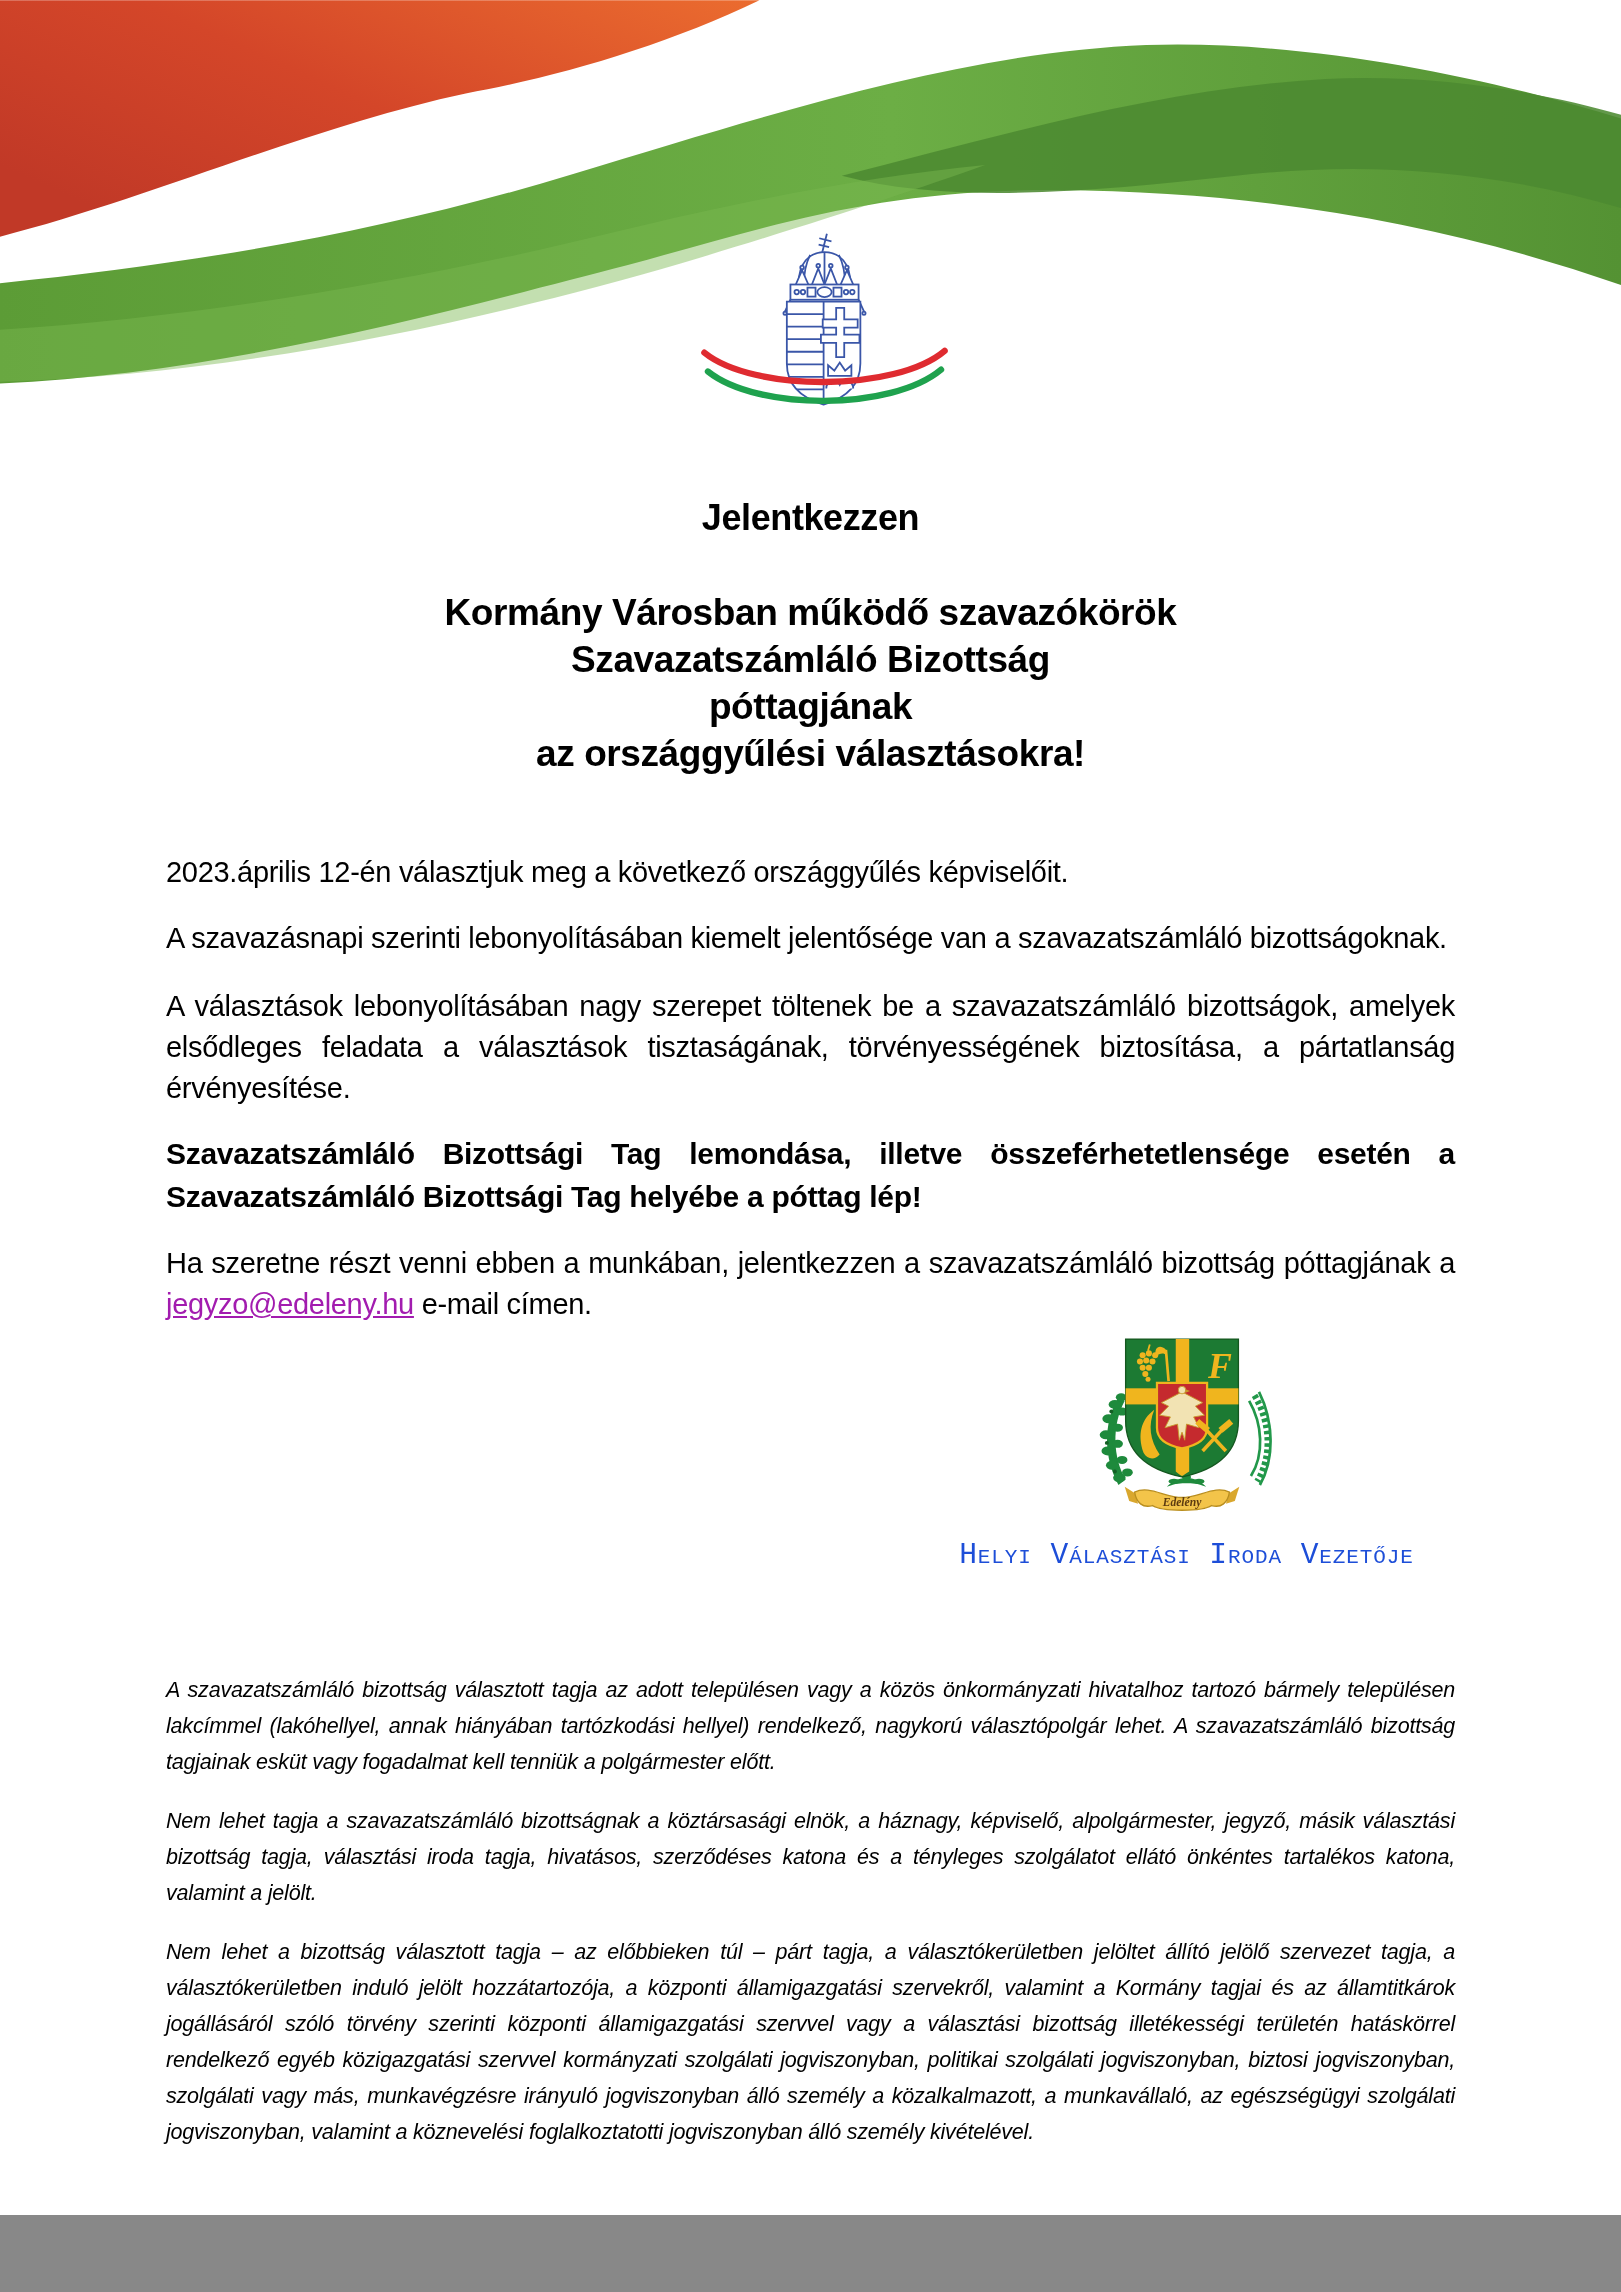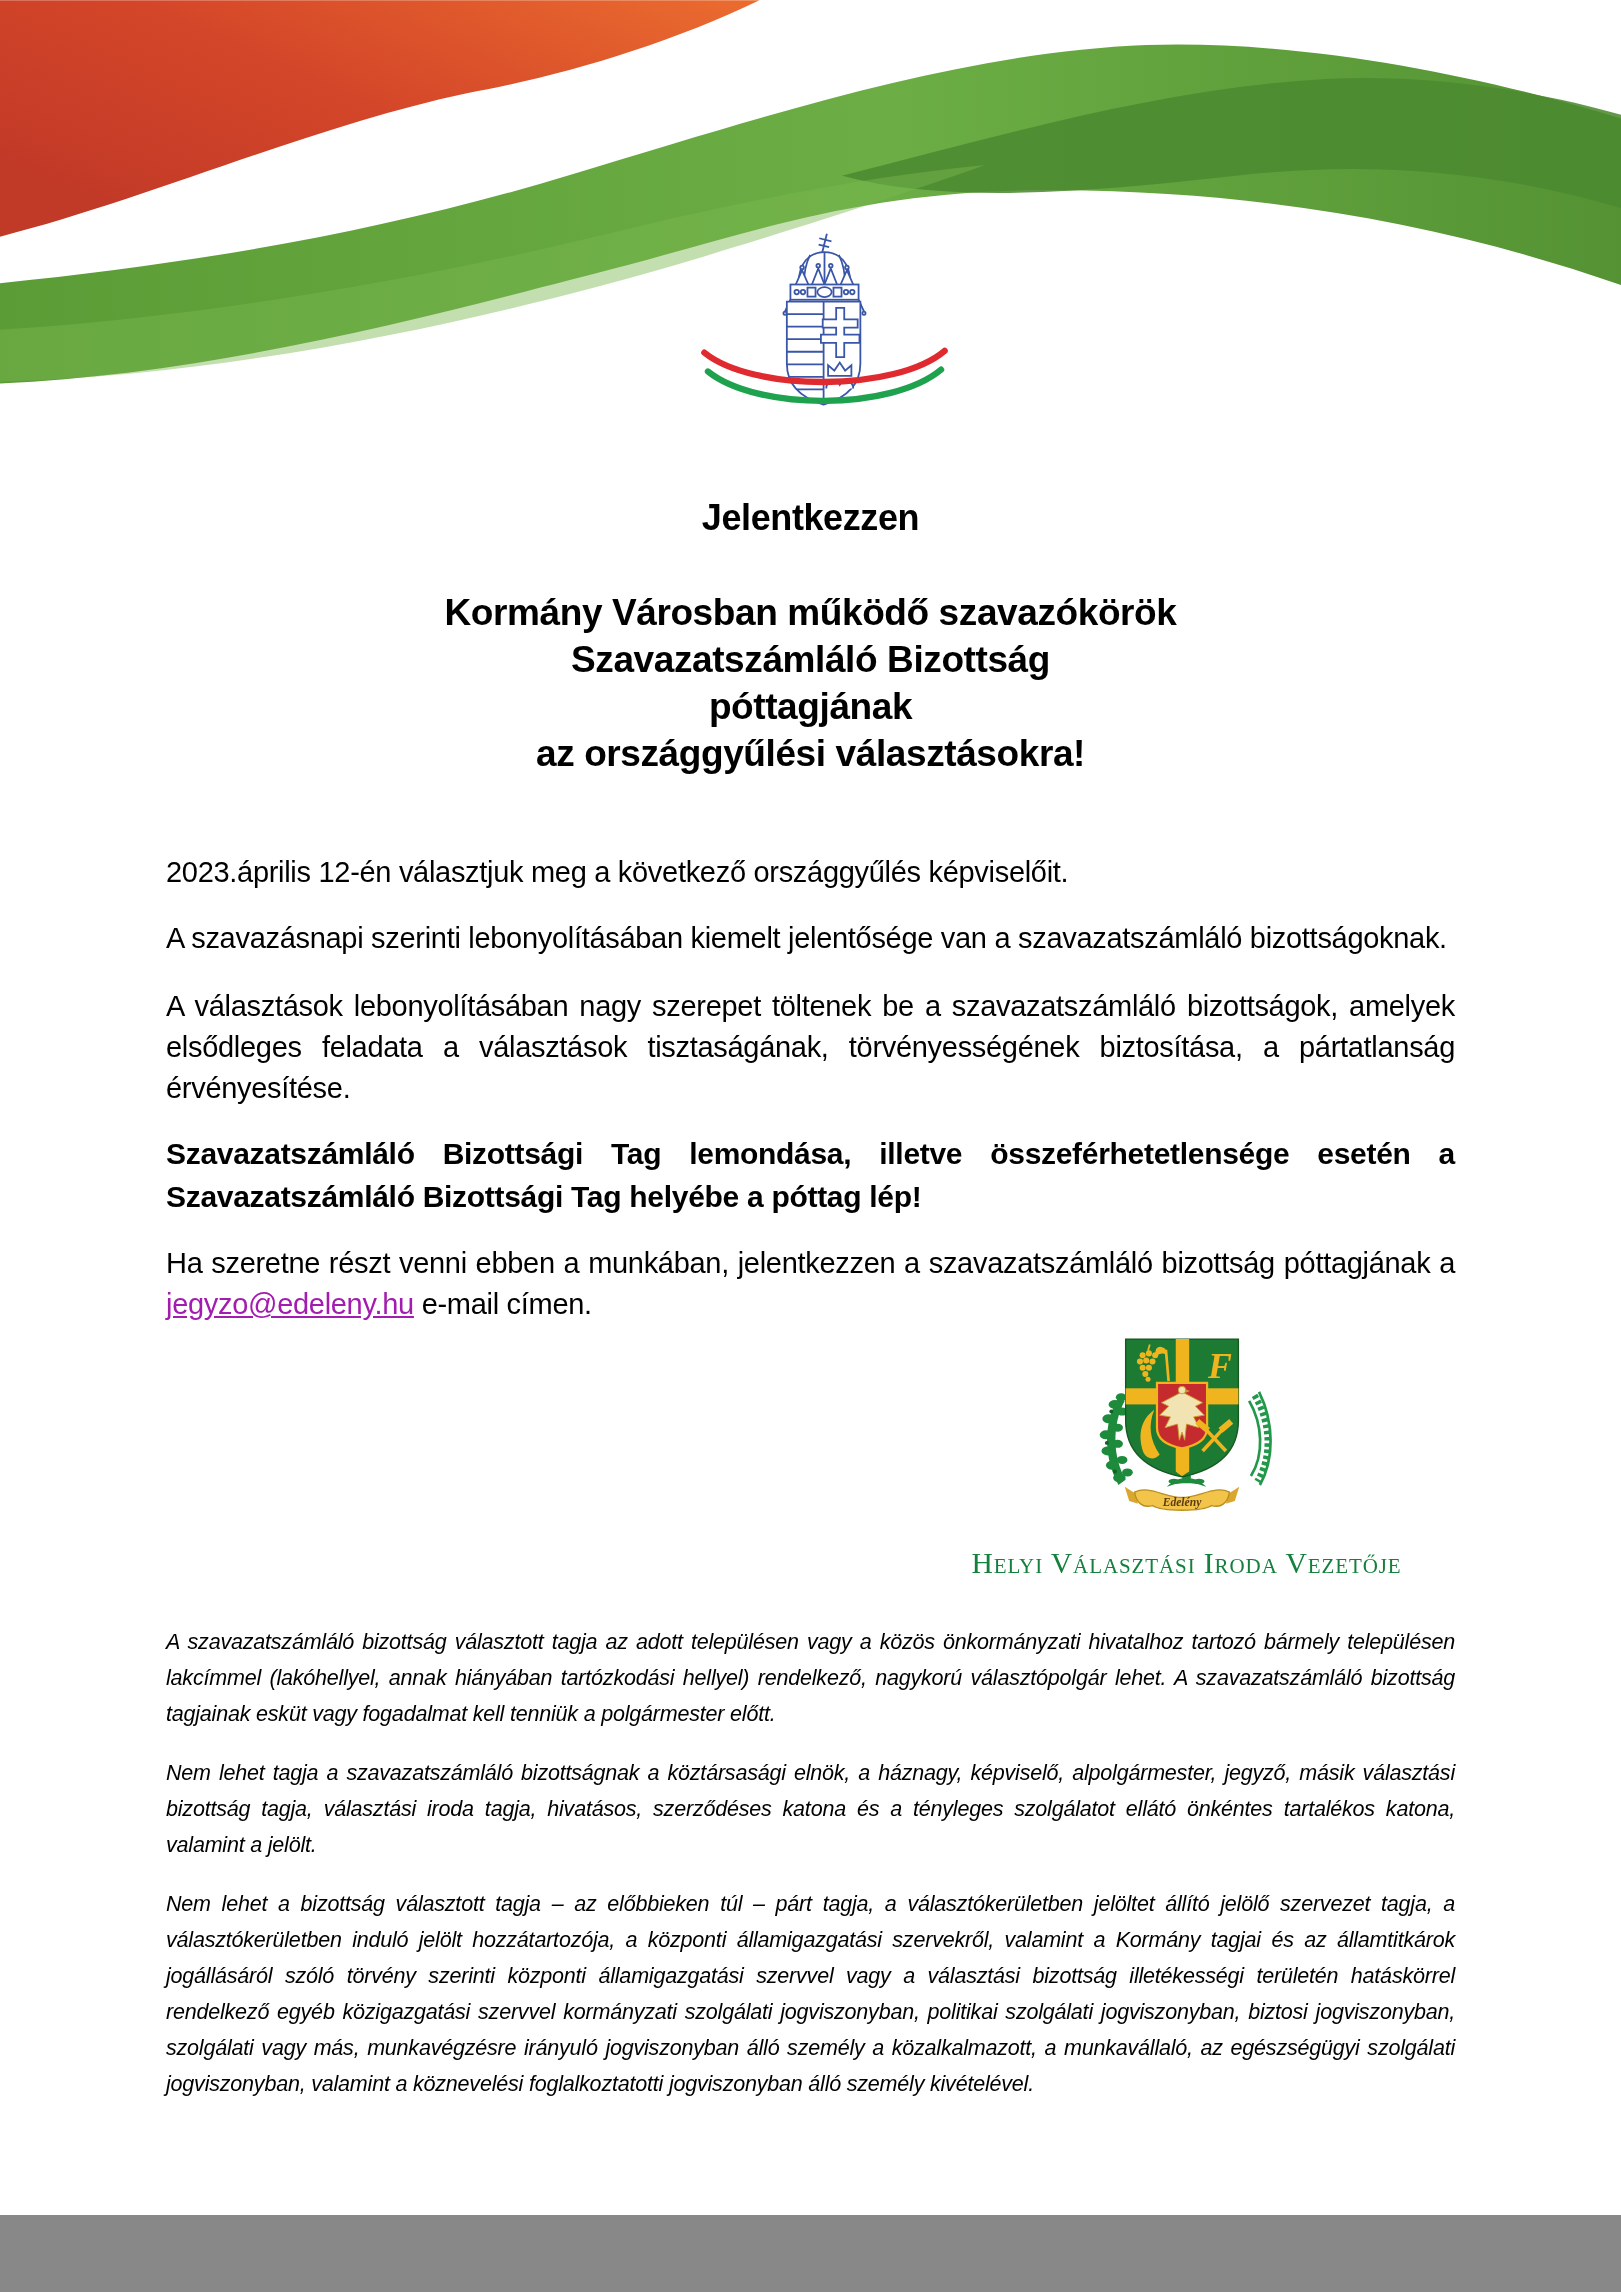--- a/index.html
+++ b/index.html
@@ -50,31 +50,31 @@
 
   .arms-block {
     margin-top: 5.4px;
     margin-left: auto;
     margin-right: 9px;
     width: 519px;
     text-align: center;
   }
   .arms-block svg { display: inline-block; }
   .arms-caption {
-    margin-top: 24px;
-    font-family: Liberation Serif, serif;
+    margin-top: 16px;
+    font-family: Liberation Mono, monospace;
     font-variant: small-caps;
     font-size: 29.6px;
     line-height: 34px;
     letter-spacing: 0.9px;
-    color: #15803d;
+    color: #1d4ed8;
     white-space: nowrap;
   }
 
-  .footer-notes { margin-top: 44px; }
+  .footer-notes { margin-top: 100px; }
   .footer-p {
     font-size: 21.5px;
     font-style: italic;
     line-height: 36px;
     text-align: justify;
     margin-bottom: 23px;
     letter-spacing: -0.2px;
   }
 </style>
 </head>

